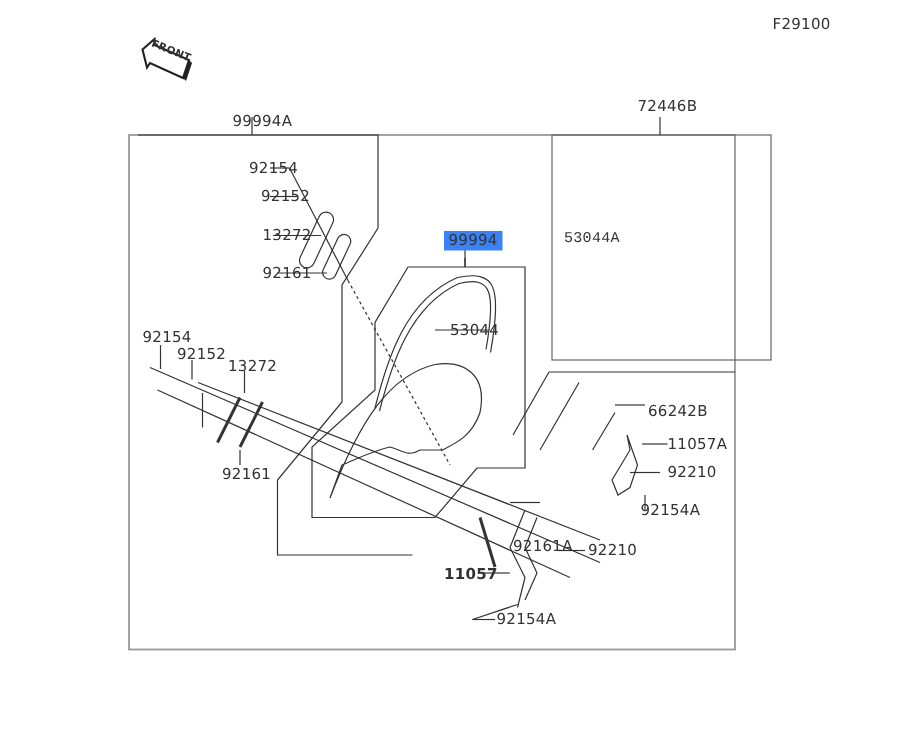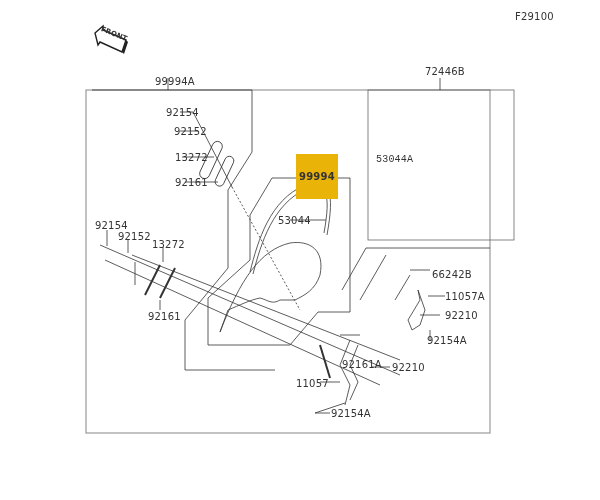--- a/index.html
+++ b/index.html
@@ -1,21 +1,21 @@
 <!DOCTYPE html>
 <html><head>
   <meta charset="utf-8">
   <style>
     html, body { margin: 0; padding: 0; background: #ffffff; }
     body { width: 600px; height: 500px; position: relative; overflow: hidden;
            font-family: "Liberation Sans", sans-serif; }
     #diagram { position: absolute; left: 0; top: 0; width: 600px; height: 500px; }
     .lbl { position: absolute; font-family: "DejaVu Sans", sans-serif; font-size: 10px;
            color: #333333; letter-spacing: 0.2px; white-space: nowrap; line-height: 9px; }
-    .hl { background: #eab308; padding: 18px 3px; font-weight: bold; }
+    .hl { background: #3b82f6; padding: 2px 3px; }
   </style>
 </head>
 <body>
 
 <div id="diagram">
   <svg width="600" height="500" viewBox="0 0 600 500" style="position:absolute;left:0;top:0;">
     <g fill="none" stroke="#333" stroke-width="0.8">
 
       <rect x="86" y="90" width="404" height="343" stroke="#999" stroke-width="1.2"></rect>
 
@@ -80,31 +80,31 @@
       <polygon points="95,33 103,26 103,30 126,40 122,52 100,42 98,45" fill="#fff" stroke="#222" stroke-width="1.4"></polygon>
       <polygon points="126,40 128,42 124,54 122,52" fill="#222"></polygon>
     </g>
   </svg>
 
   <div class="lbl" style="left:100px;top:30px;transform:rotate(22deg);font-size:7px;font-weight:bold;">FRONT</div>
   <div class="lbl" style="left:515px;top:12px;">F29100</div>
   <div class="lbl" style="left:155px;top:77px;">99994A</div>
   <div class="lbl" style="left:425px;top:67px;">72446B</div>
   <div class="lbl hl" style="left:296px;top:154px;">99994</div>
-  <div class="lbl" style="left:278px;top:216px;">53044</div>
+  <div class="lbl" style="left:300px;top:216px;">53044</div>
   <div class="lbl" style="left:376px;top:155px;font-family:Liberation Mono, monospace;">53044A</div>
   <div class="lbl" style="left:166px;top:108px;">92154</div>
   <div class="lbl" style="left:174px;top:127px;">92152</div>
   <div class="lbl" style="left:175px;top:153px;">13272</div>
   <div class="lbl" style="left:175px;top:178px;">92161</div>
   <div class="lbl" style="left:95px;top:221px;">92154</div>
   <div class="lbl" style="left:118px;top:232px;">92152</div>
   <div class="lbl" style="left:152px;top:240px;">13272</div>
   <div class="lbl" style="left:148px;top:312px;">92161</div>
   <div class="lbl" style="left:432px;top:270px;">66242B</div>
   <div class="lbl" style="left:445px;top:292px;">11057A</div>
   <div class="lbl" style="left:445px;top:311px;">92210</div>
   <div class="lbl" style="left:427px;top:336px;">92154A</div>
   <div class="lbl" style="left:342px;top:331px;margin-top:29px;">92161A</div>
   <div class="lbl" style="left:392px;top:363px;">92210</div>
-  <div class="lbl" style="left:296px;top:379px;">11057</div>
+  <div class="lbl" style="left:296px;top:379px;font-weight:bold;">11057</div>
   <div class="lbl" style="left:331px;top:409px;">92154A</div>
 </div>
 
 </body></html>

